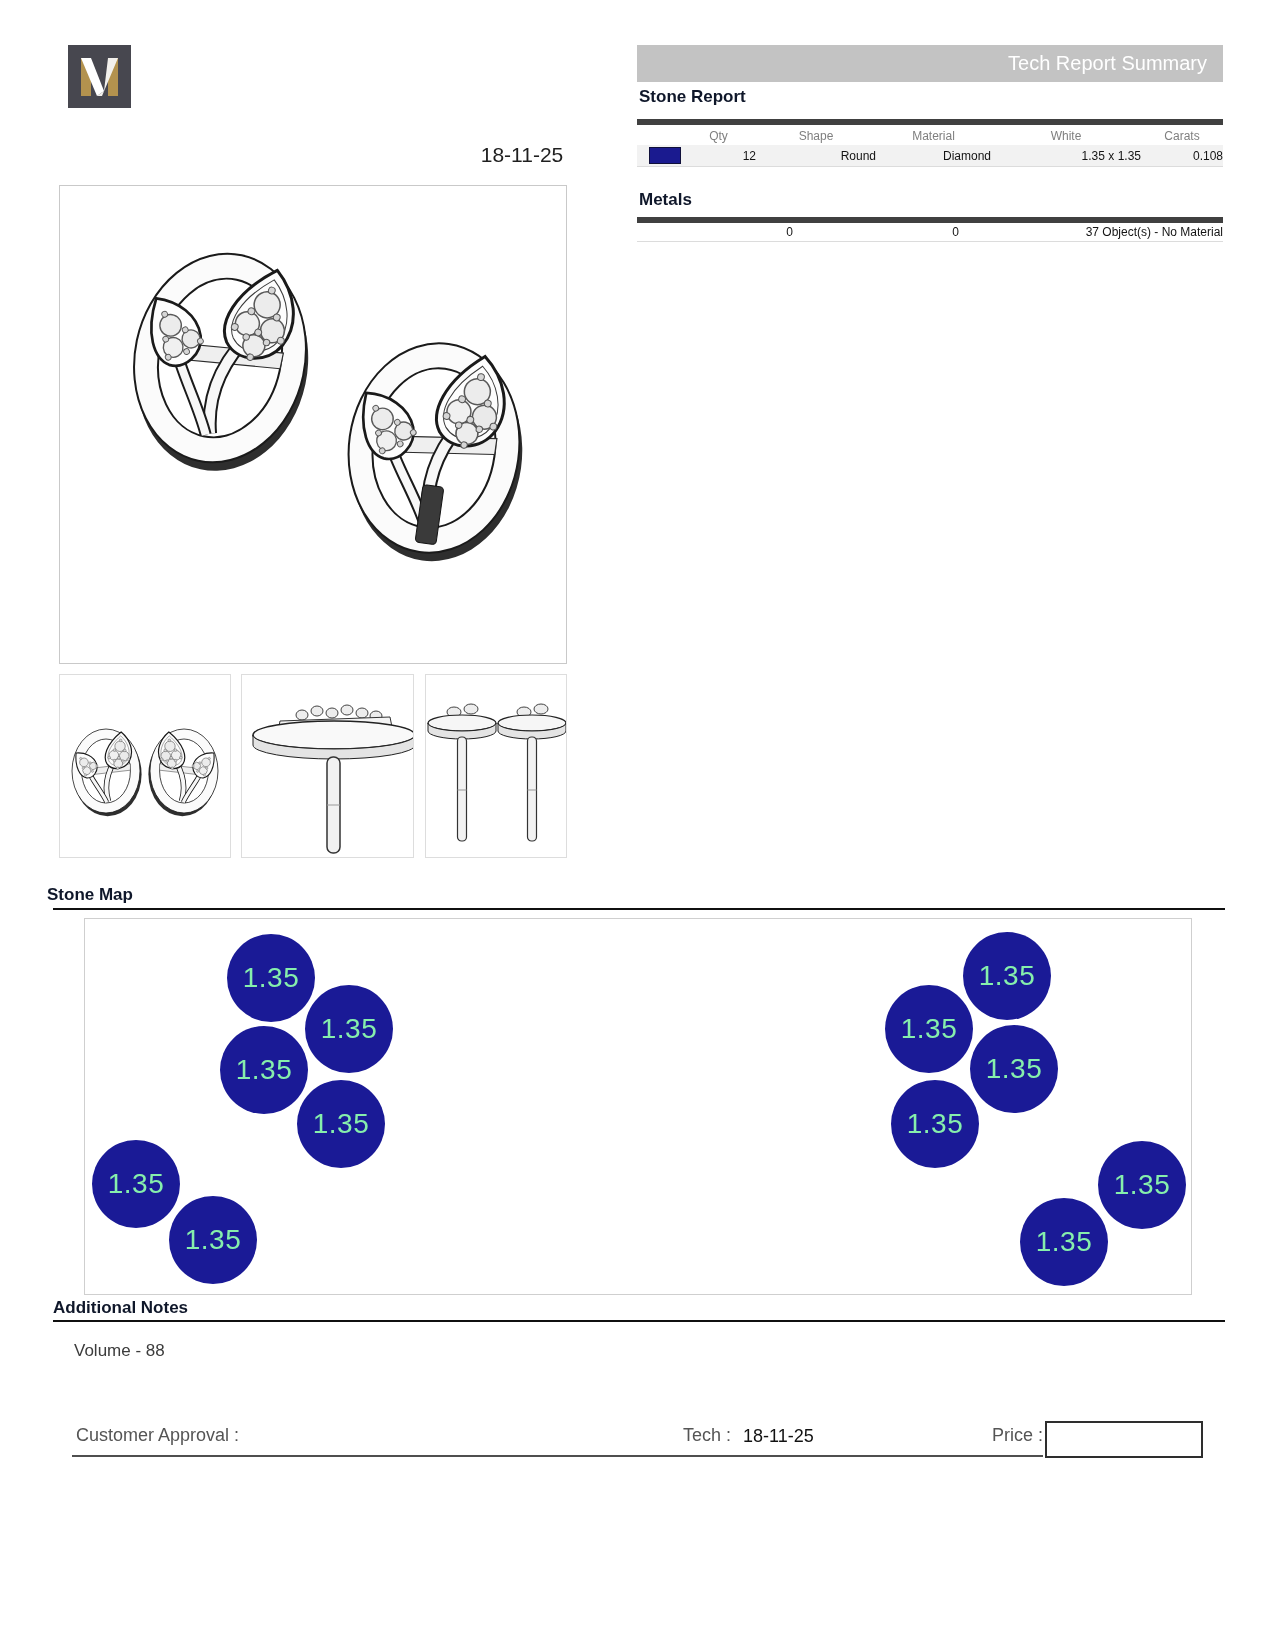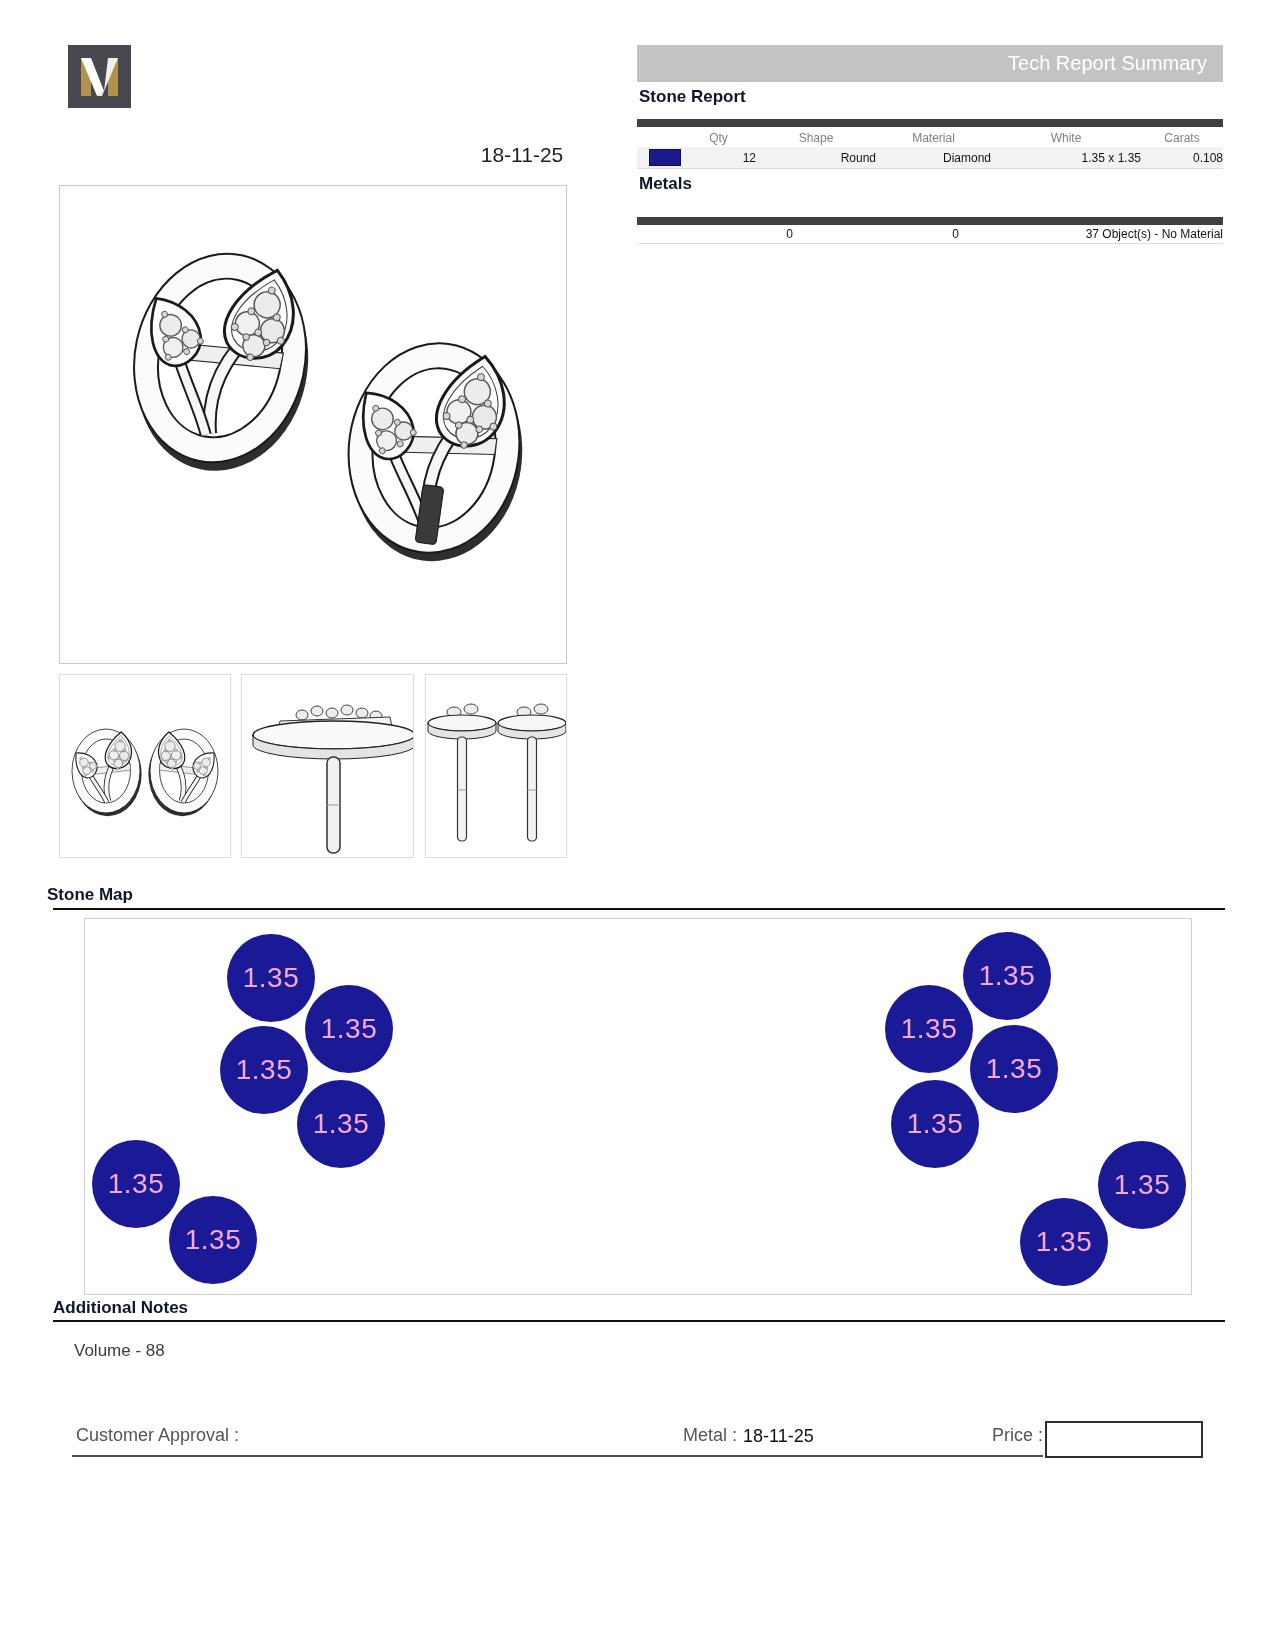--- a/index.html
+++ b/index.html
@@ -12,24 +12,24 @@
   
   .page-date{position:absolute;left:452px;top:143px;width:140px;text-align:center;
              font-size:21px;color:#1f1f1f;}
 
   
   .header-bar{position:absolute;left:637px;top:45px;width:586px;height:37px;
               background:#c3c3c3;color:#fff;font-weight:normal;font-size:20px;
               line-height:37px;text-align:right;padding-right:16px;box-sizing:border-box;}
   .sec-title{position:absolute;font-size:17px;font-weight:bold;color:#0f172a;}
   .t-stone{left:639px;top:87px;}
-  .t-metals{left:639px;top:174px;}
+  .t-metals{left:639px;top:190px;}
 
   table.rpt{position:absolute;left:637px;width:586px;border-collapse:collapse;
-            border-top:8px solid #404040;table-layout:fixed;}
+            border-top:6px solid #404040;table-layout:fixed;}
   .tbl-stone{top:119px;}
   .tbl-metals{top:217px;}
   table.rpt th{font-weight:normal;color:#7f7f7f;font-size:12px;text-align:center;
                padding:4px 0 2px 0;white-space:nowrap;}
   table.rpt td{font-size:12px;color:#141414;text-align:right;padding:2px 0;white-space:nowrap;}
   table.rpt tr.shaded td{background:#f2f2f2;}
   table.rpt tr.last td{border-bottom:1px solid #dcdcdc;}
   .swatch{display:inline-block;width:30px;height:15px;background:#1a1a8f;
           border:1px solid #10103a;vertical-align:middle;}
 
@@ -45,21 +45,21 @@
   .rule{position:absolute;left:53px;width:1172px;height:2px;background:#101010;}
   .rule-map{top:908px;}
   .rule-notes{top:1320px;}
   .h-map{left:47px;top:885px;}
   .h-notes{left:53px;top:1298px;}
 
   .map-box{position:absolute;left:84px;top:918px;width:1106px;height:375px;
            border:1px solid #cfcfcf;background:#fff;overflow:hidden;}
   .stone{position:absolute;width:88px;height:88px;border-radius:50%;
          display:flex;align-items:center;justify-content:center;
-         color:#f9a8d4;font-size:28px;letter-spacing:0.5px;}
+         color:#86efac;font-size:28px;letter-spacing:0.5px;}
 
   .note-text{position:absolute;left:74px;top:1341px;font-size:17px;color:#3c3c3c;}
 
   
   .f-lbl{position:absolute;font-size:18px;color:#555555;}
   .f-approval{left:76px;top:1425px;}
   .f-date-lbl{left:683px;top:1425px;}
   .f-date-val{position:absolute;left:743px;top:1426px;font-size:18px;color:#111;}
   .f-price-lbl{left:992px;top:1425px;}
   .f-line{position:absolute;left:72px;top:1455px;width:971px;height:2px;background:#4f4f4f;}
@@ -249,19 +249,19 @@
       <div class="stone" style="left: 806px; top: 161px; background: rgb(26, 26, 150);">1.35</div>
       <div class="stone" style="left: 1013px; top: 222px; background: rgb(26, 26, 150);">1.35</div>
       <div class="stone" style="left: 935px; top: 279px; background: rgb(26, 26, 150);">1.35</div>
     </div>
 
   <div class="sec-title h-notes">Additional Notes</div>
   <div class="rule rule-notes"></div>
   <div class="note-text">Volume - 88</div>
 
   <div class="f-lbl f-approval">Customer Approval :</div>
-  <div class="f-lbl f-date-lbl">Metal :</div>
+  <div class="f-lbl f-date-lbl">Tech :</div>
   <div class="f-date-val">18-11-25</div>
   <div class="f-lbl f-price-lbl">Price :</div>
   <div class="f-line"></div>
   <div class="price-box"></div>
 
 </div>
 
 </body></html>

